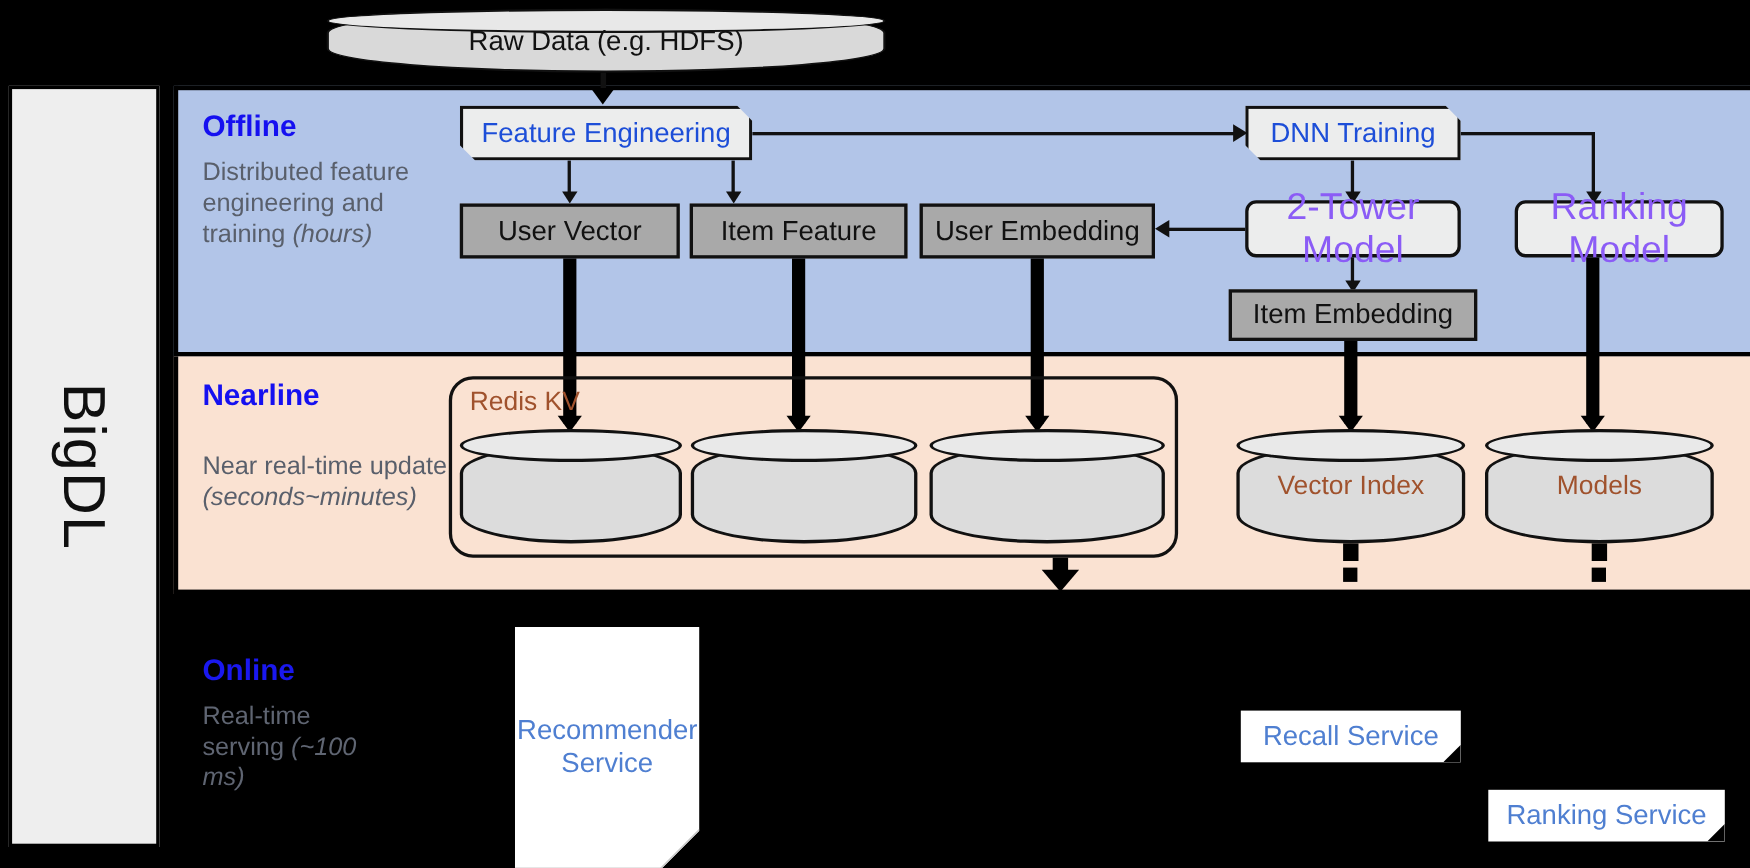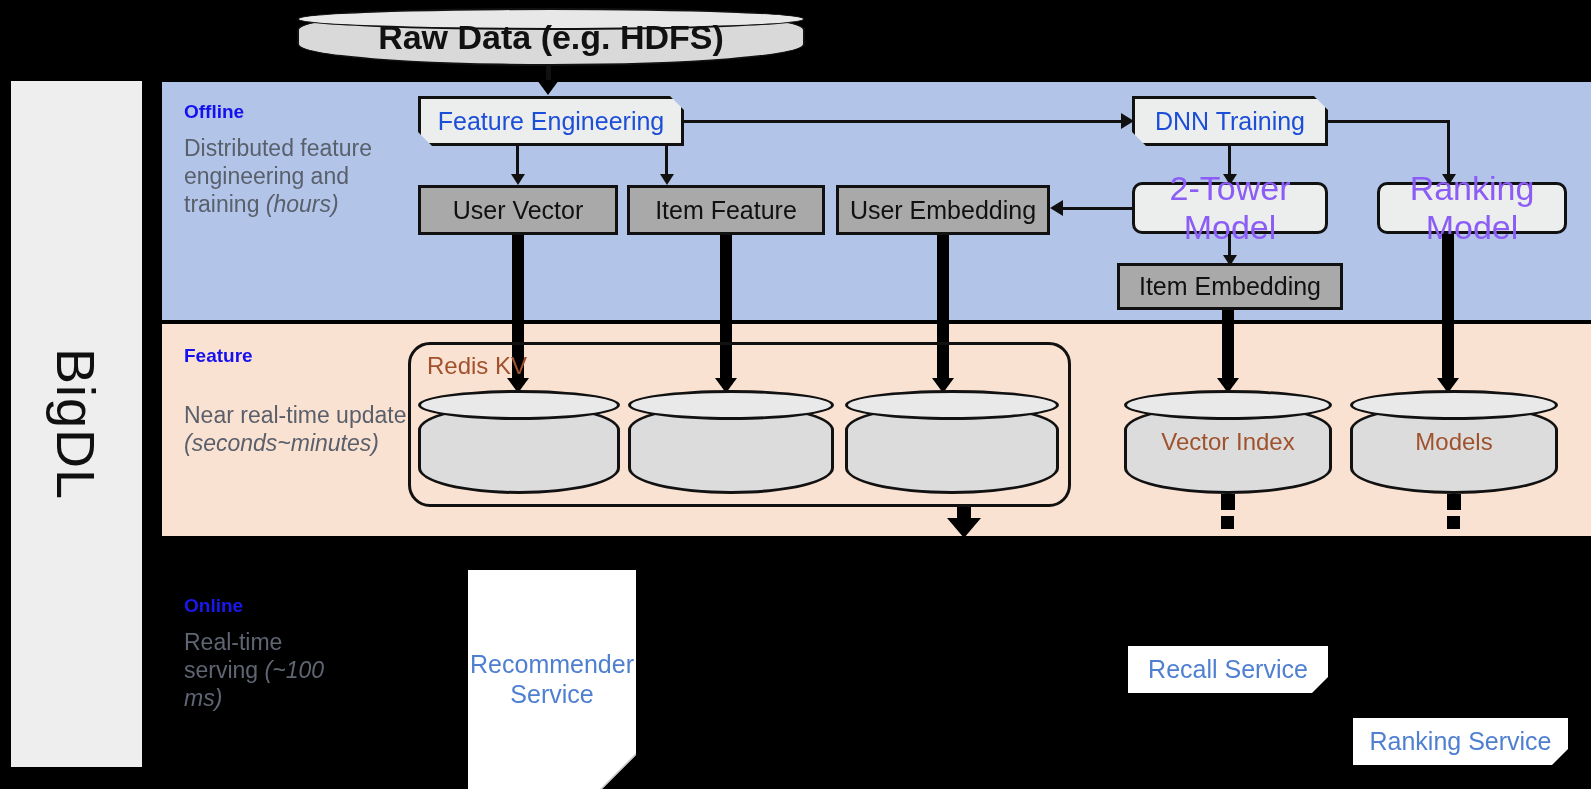--- a/index.html
+++ b/index.html
@@ -17,38 +17,38 @@
   
   .band{position:absolute;box-sizing:border-box;}
   .band-offline{left:158px;top:78px;width:1433px;height:246px;background:#b2c5e8;
         border-top:4px solid #000;border-left:4px solid #000;border-bottom:4px solid #000;}
   .band-nearline{left:158px;top:324px;width:1433px;height:216px;background:#fae2d2;
         border-top:0;border-left:4px solid #000;border-bottom:4px solid #000;}
   .band-online{left:158px;top:540px;width:1433px;height:249px;background:#000;
         border-left:4px solid #000;}
 
   .band-head{position:absolute;left:22px;}
-  .band-title{font-size:19px;color:#1510f0;font-weight:600;line-height:1;}
+  .band-title{font-size:27px;color:#1510f0;font-weight:600;line-height:1;}
   .band-sub{font-size:23px;color:#595f6b;line-height:1.22;margin-top:13px;}
   .band-sub i{font-style:italic;}
   .band-online .band-title{color:#1a18ef;}
   .band-online .band-sub{color:#5f6572;}
 
   
   .node{position:absolute;box-sizing:border-box;display:flex;
         align-items:center;justify-content:center;text-align:center;}
 
   
   .cyl-flat{position:absolute;}
   .cyl-flat .body{position:absolute;inset:0;background:#d9d9d9;
         border:2px solid #111;border-radius:50%/22px;}
   .cyl-flat .top{position:absolute;left:0;right:0;top:0;height:22px;
         background:#e8e8e8;border:2px solid #111;border-radius:50%;box-sizing:border-box;}
   .cyl-flat .txt{position:absolute;inset:0;display:flex;align-items:center;
-        justify-content:center;font-size:34px;color:#111;font-weight:bold;}
+        justify-content:center;font-size:25px;color:#111;}
 
   
   .cyl{position:absolute;}
   .cyl .body{position:absolute;left:0;right:0;top:14px;bottom:0;background:#dcdcdc;
         border:3px solid #111;border-radius:50%/26px;box-sizing:border-box;}
   .cyl .top{position:absolute;left:0;right:0;top:0;height:30px;background:#e9e9e9;
         border:3px solid #111;border-radius:50%;box-sizing:border-box;}
   .cyl .txt{position:absolute;inset:0;display:flex;align-items:center;
         justify-content:center;font-size:24px;color:#a0522d;}
 
@@ -111,21 +111,21 @@
     <div class="band-head" style="top:20px;">
       <div class="band-title">Offline</div>
       <div class="band-sub" style="width:205px;">
         <span>Distributed feature engineering and training </span><i>(hours)</i>
       </div>
     </div>
   </div>
 
   <div class="band band-nearline">
     <div class="band-head" style="top:22px;">
-      <div class="band-title">Feature</div>
+      <div class="band-title">Nearline</div>
       <div class="band-sub" style="width:230px;margin-top:36px;">
         <span>Near real-time update </span><i>(seconds~minutes)</i>
       </div>
     </div>
   </div>
 
   <div class="band band-online">
     <div class="band-head" style="top:56px;">
       <div class="band-title">Online</div>
       <div class="band-sub" style="width:175px;">

